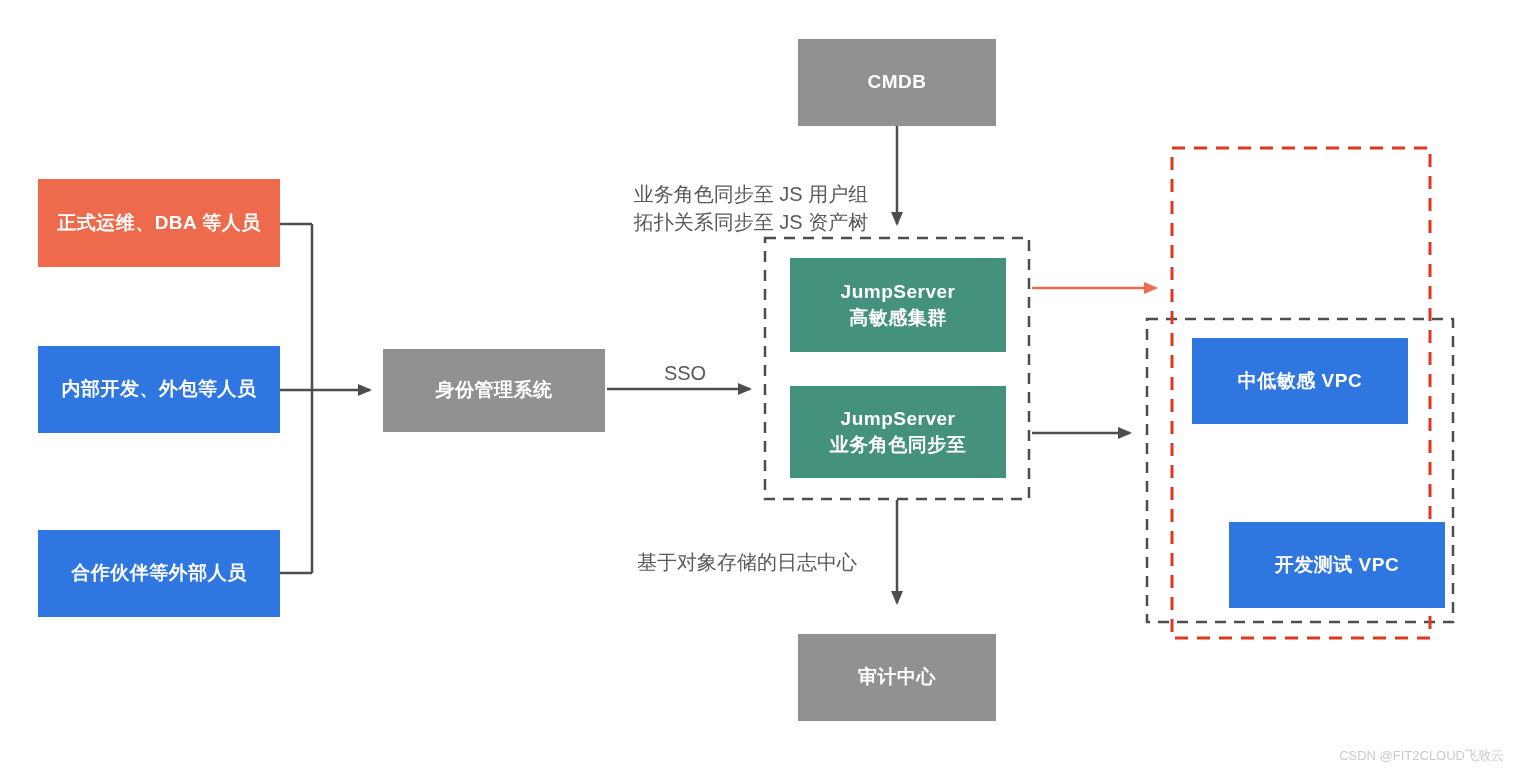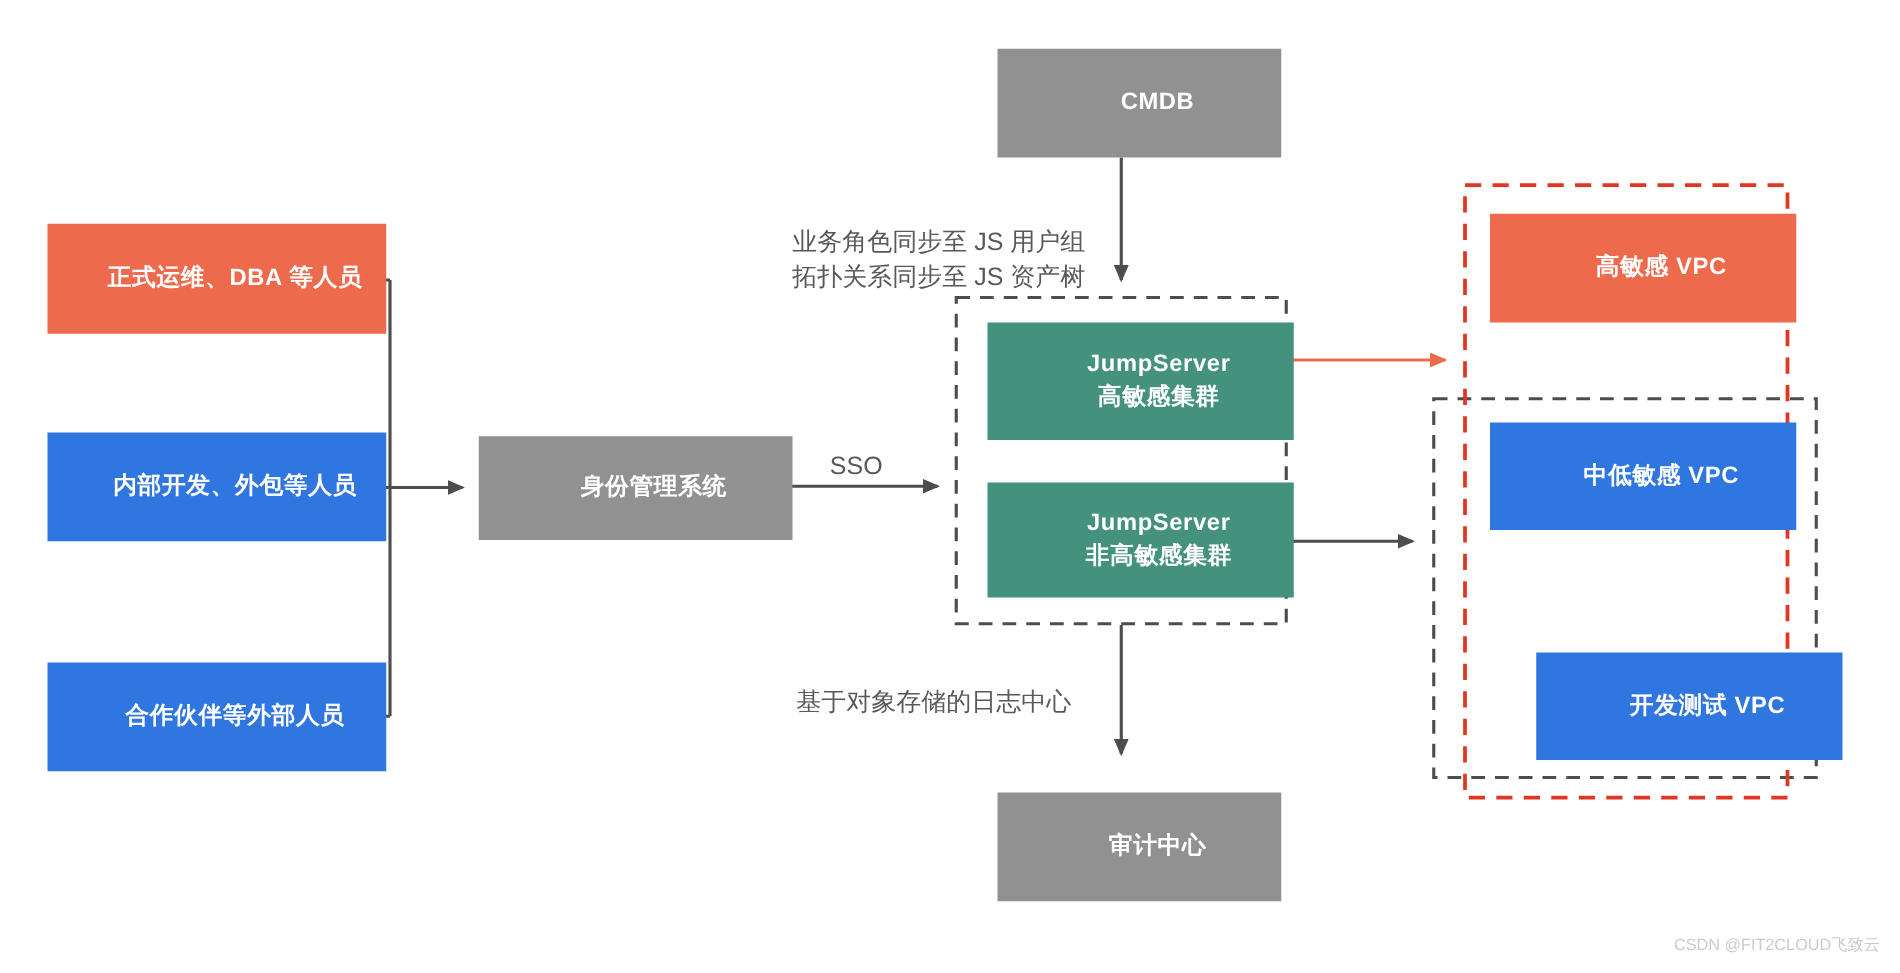--- a/index.html
+++ b/index.html
@@ -6,21 +6,21 @@
   body { font-family: "Liberation Sans", "DejaVu Sans", sans-serif; }
   .canvas {
     position: relative; width: 1520px; height: 778px;
     background: #ffffff; overflow: hidden;
   }
   .layer { position: absolute; left: 0; top: 0; width: 1520px; height: 778px; }
   .node {
     position: absolute; display: flex; flex-direction: column;
     align-items: center; justify-content: center;
     color: #ffffff; font-weight: bold; font-size: 19px;
-    text-align: center; line-height: 1.38; letter-spacing: 0.5px; padding-left: 29px;
+    text-align: center; line-height: 1.38; letter-spacing: 0.5px;
   }
   .node.orange { background: var(--orange, #ED6A4C); }
   .node.blue   { background: var(--blue, #2F76E0); }
   .node.green  { background: var(--green, #44917E); }
   .node.gray   { background: var(--gray, #919191); }
   .annotation {
     position: absolute; color: var(--annotation-text, #595959);
     font-size: 20px; line-height: 28px; white-space: nowrap;
   }
   .annotation.center { text-align: center; }
@@ -89,30 +89,27 @@
     <span>身份管理系统</span>
   </div>
 
   <div class="node green" style="left:790px; top:258px; width:216px; height:94px;">
     <span>JumpServer</span>
     <span>高敏感集群</span>
   </div>
 
   <div class="node green" style="left:790px; top:386px; width:216px; height:92px;">
     <span>JumpServer</span>
-    <span>非高敏感集群</span>
+    <span>业务角色同步至</span>
   </div>
 
   <div class="node gray" style="left:798px; top:618px; width:198px; height:87px;margin-top:16px;">
     <span>审计中心</span>
   </div>
 
-  <div class="node orange" style="left:1192px; top:171px; width:216px; height:87px;">
-    <span>高敏感 VPC</span>
-  </div>
 
   <div class="node blue" style="left:1192px; top:338px; width:216px; height:86px;">
     <span>中低敏感 VPC</span>
   </div>
 
   <div class="node blue" style="left:1192px; top:522px; width:216px; height:86px;margin-left:37px;">
     <span>开发测试 VPC</span>
   </div>
 
   <div class="annotation center" style="left:601px; top:152px; width:300px;margin-top:28px;">

